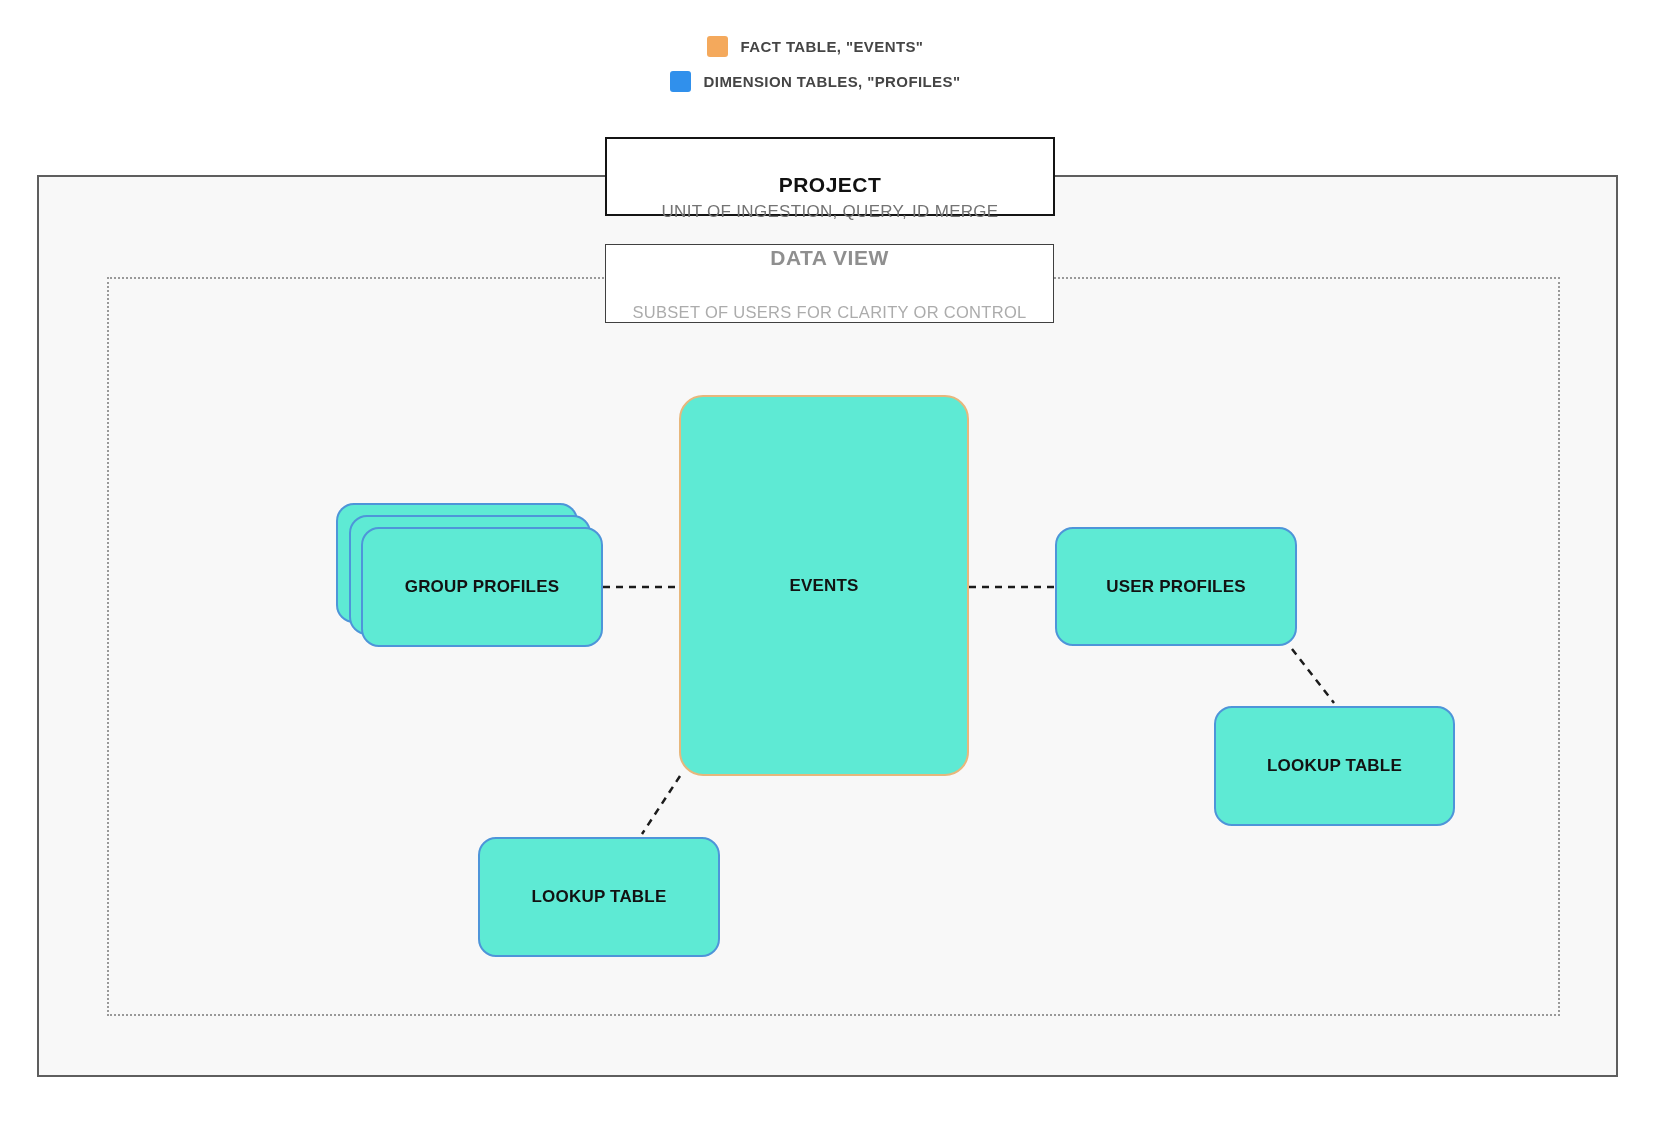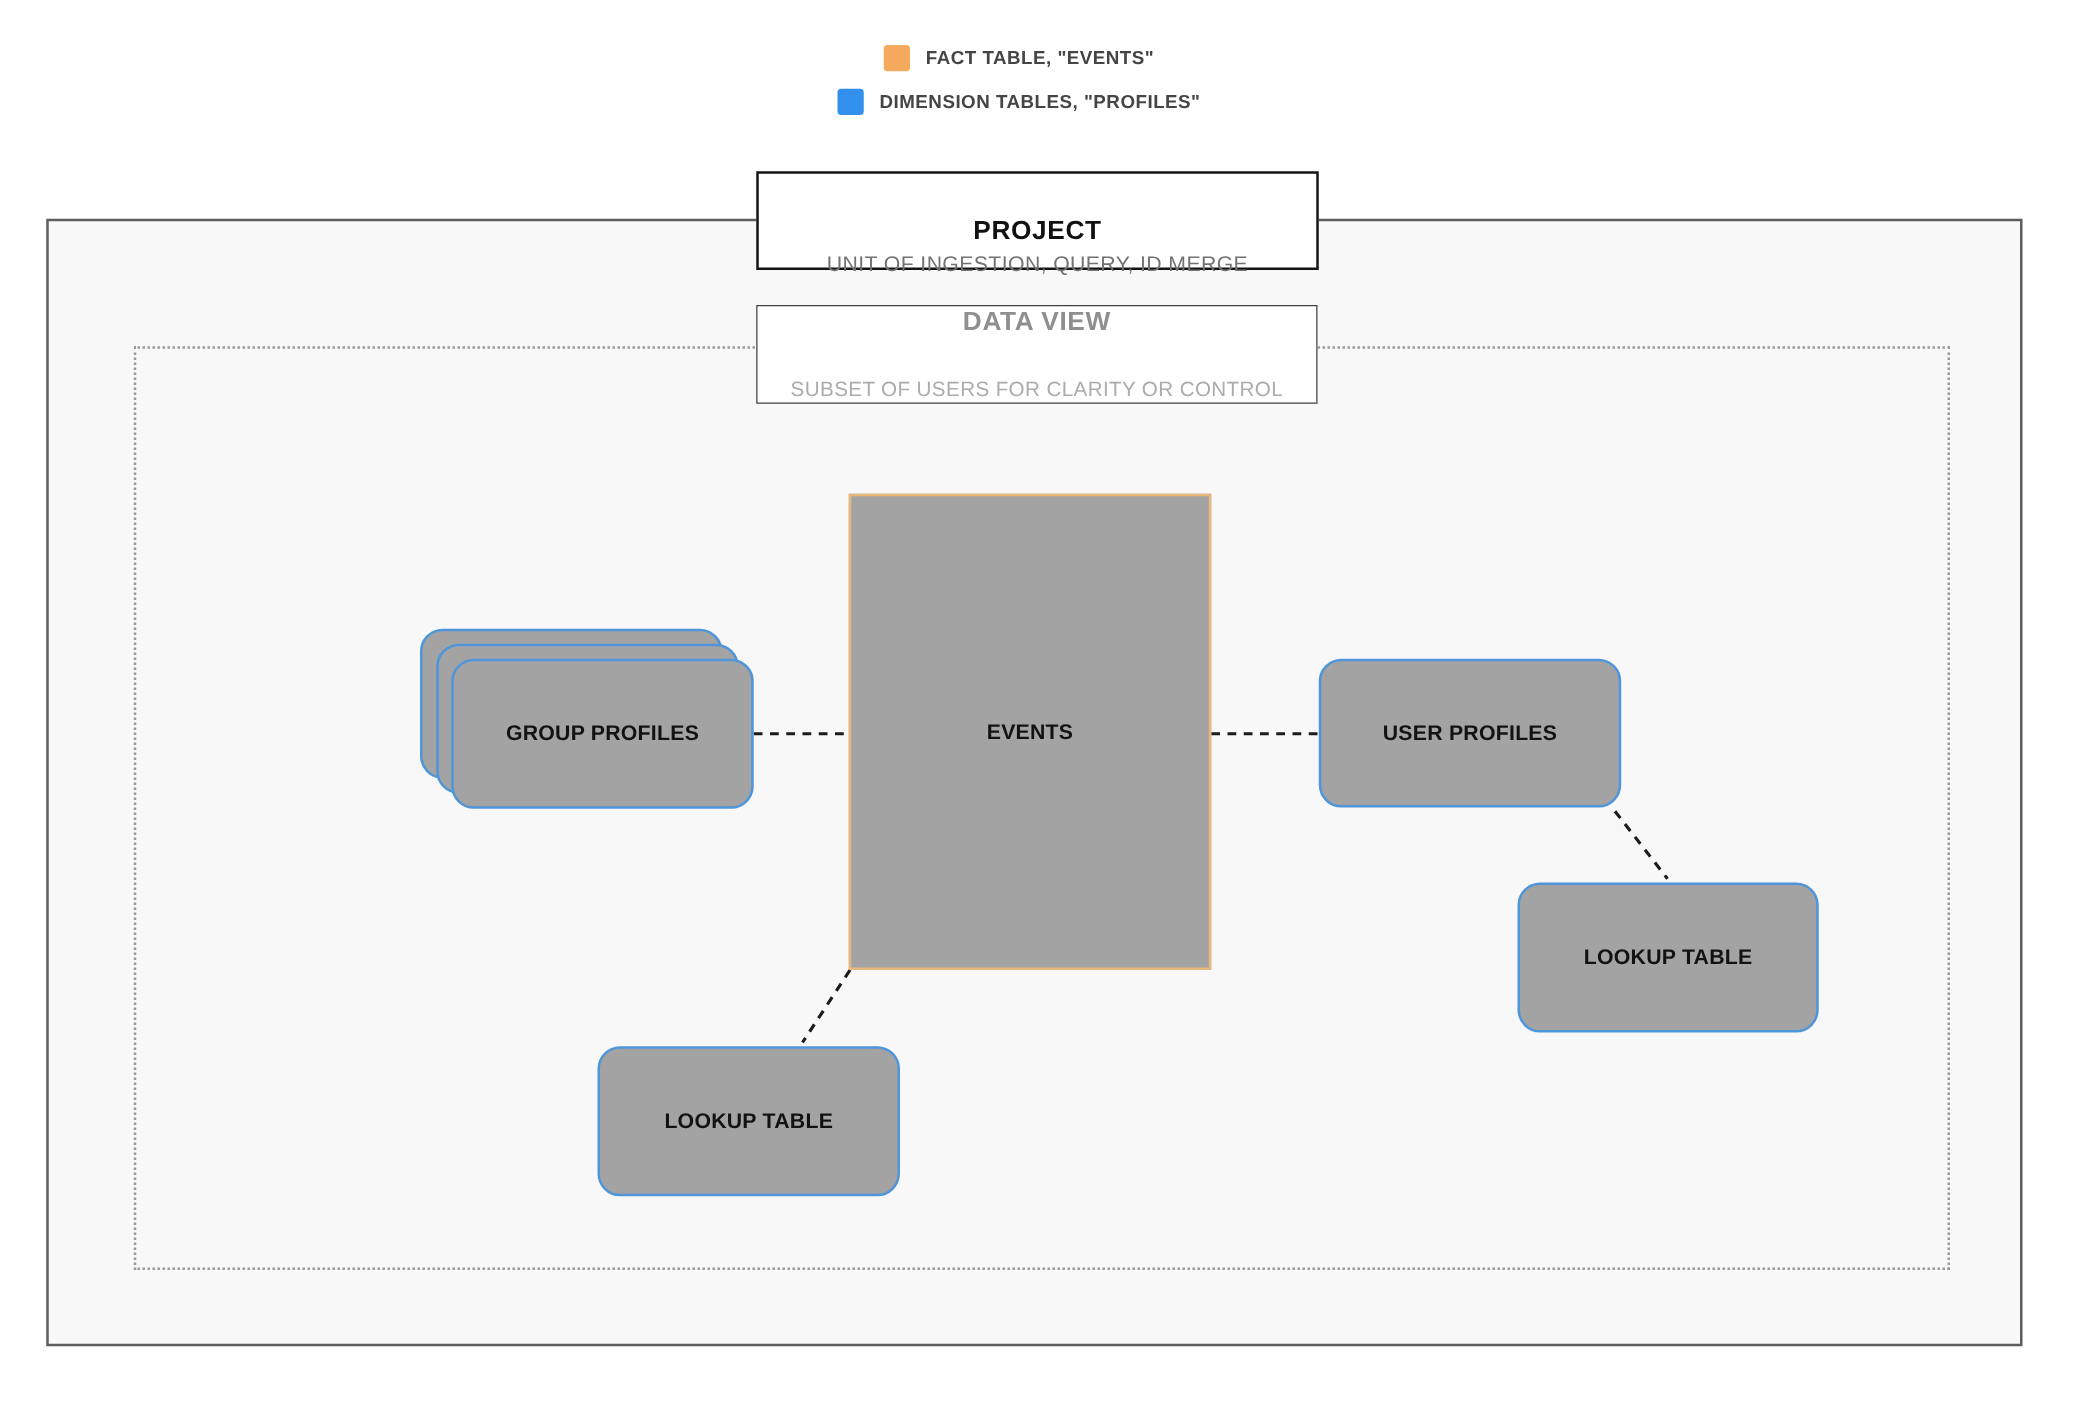--- a/index.html
+++ b/index.html
@@ -102,21 +102,21 @@
     position: absolute;
     left: 0; top: 0;
     width: 1664px; height: 1128px;
     z-index: 3;
     pointer-events: none;
   }
 
   
   .node {
     position: absolute;
-    background: #a3a3a3;
+    background: #5eead4;
     display: flex;
     align-items: center;
     justify-content: center;
     z-index: 4;
   }
   .node-label {
     font-size: 17px;
     font-weight: 700;
     letter-spacing: 0.2px;
     color: #121212;
@@ -168,21 +168,21 @@
 
 <svg class="connectors" viewBox="0 0 1664 1128" xmlns="http://www.w3.org/2000/svg">
   <g stroke="#1b1b1b" stroke-width="2.5" stroke-dasharray="7 6" fill="none">
     <line x1="603" y1="587" x2="679" y2="587"></line>
     <line x1="969" y1="587" x2="1055" y2="587"></line>
     <line x1="680" y1="776" x2="642" y2="834"></line>
     <line x1="1292" y1="649" x2="1334" y2="703"></line>
   </g>
 </svg>
 
-<div class="node events-node" style="border-color: rgb(231, 183, 124);">
+<div class="node events-node" style="border-color: rgb(231, 183, 124); border-radius: 24px;">
   <span class="node-label">EVENTS</span>
 </div>
 
 <div class="node dim-card stack-back" style="border-color: rgb(78, 149, 217);"></div>
 <div class="node dim-card stack-mid" style="border-color: rgb(78, 149, 217);"></div>
 <div class="node dim-card group-profiles" style="border-color: rgb(78, 149, 217);">
   <span class="node-label">GROUP PROFILES</span>
 </div>
 
 <div class="node dim-card user-profiles" style="border-color: rgb(78, 149, 217);">

